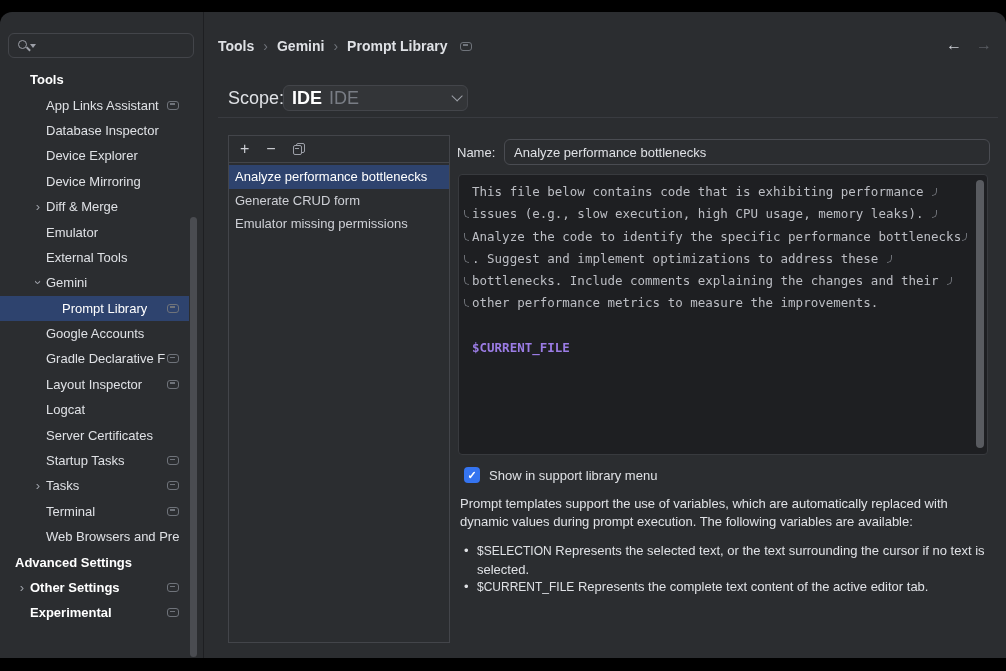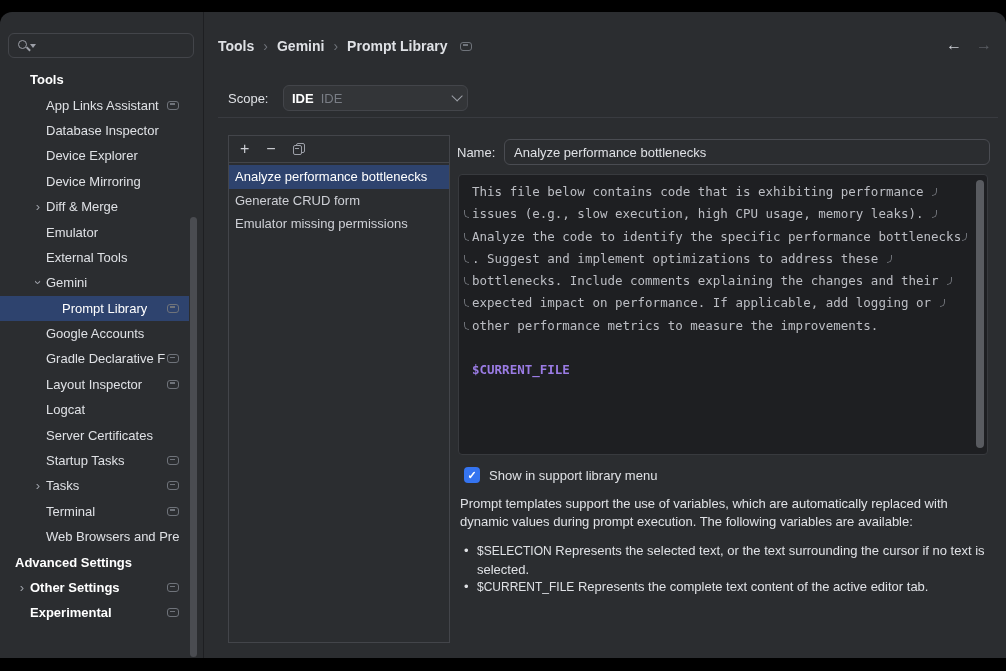--- a/index.html
+++ b/index.html
@@ -40,21 +40,21 @@
   .main { position:absolute; left:204px; top:0; right:0; bottom:0; }
   .breadcrumb { position:absolute; left:14px; top:26px; display:flex; align-items:center;
     gap:9px; font-size:14px; font-weight:600; color:#dfe1e5; }
   .breadcrumb .sep { color:#6f737a; font-weight:400; }
   .breadcrumb .last { font-weight:700; }
   .breadcrumb .mon-icon { margin:0 0 0 4px; }
   .nav-arrows { position:absolute; right:14px; top:24px; display:flex; gap:14px; font-size:16px; }
   .nav-arrows .back { color:#ced0d6; cursor:pointer; }
   .nav-arrows .fwd { color:#5a5d63; }
 
-  .scope-row { position:absolute; left:24px; top:73px; height:26px; display:flex; align-items:center; font-size:13px; }
+  .scope-row { position:absolute; left:24px; top:73px; height:26px; display:flex; align-items:center; font-size:18px; }
   .scope-label { width:55px; }
   .combo { width:185px; height:26px; background:#333538; border:1px solid #43454a;
     border-radius:6px; display:flex; align-items:center; padding:0 8px; cursor:pointer; }
   .combo .v1 { font-weight:bold; color:#ffffff; }
   .combo .v2 { color:#797d85; margin-left:7px; }
   .combo .dd { margin-left:auto; width:8px; height:8px; border-right:1.6px solid #9da0a8;
     border-bottom:1.6px solid #9da0a8; transform:rotate(45deg) translateY(-3px); }
   .hsep { position:absolute; left:14px; right:8px; top:105px; height:1px; background:#393b40; }
 
   .list-panel { position:absolute; left:24px; top:123px; width:222px; height:508px;
@@ -302,21 +302,20 @@
       <input class="name-field" value="Analyze performance bottlenecks" style="">
     </div>
 
     <div class="editor" id="editor">
       <div class="ed-scroll"></div>
     <div class="ed-line"><span class="hook-pad"></span>This file below contains code that is exhibiting performance <span class="hook hook-end"></span></div>
         <div class="ed-line"><span class="hook hook-start"></span>issues (e.g., slow execution, high CPU usage, memory leaks). <span class="hook hook-end"></span></div>
         <div class="ed-line"><span class="hook hook-start"></span>Analyze the code to identify the specific performance bottlenecks<span class="hook hook-end"></span></div>
         <div class="ed-line"><span class="hook hook-start"></span>. Suggest and implement optimizations to address these <span class="hook hook-end"></span></div>
         <div class="ed-line"><span class="hook hook-start"></span>bottlenecks. Include comments explaining the changes and their <span class="hook hook-end"></span></div>
-        <div class="ed-line"><span class="hook hook-start"></span>expected impact on performance. If applicable, add logging or <span class="hook hook-end"></span></div>
         <div class="ed-line"><span class="hook hook-start"></span>other performance metrics to measure the improvements.</div>
         <div class="ed-line"><span class="hook-pad"></span></div>
         <div class="ed-line variable"><span class="hook-pad"></span>$CURRENT_FILE</div>
       </div>
 
     <div class="checkbox-row">
       <span class="checkbox">✓</span>
       <span class="checkbox-label">Show in support library menu</span>
     </div>
 

